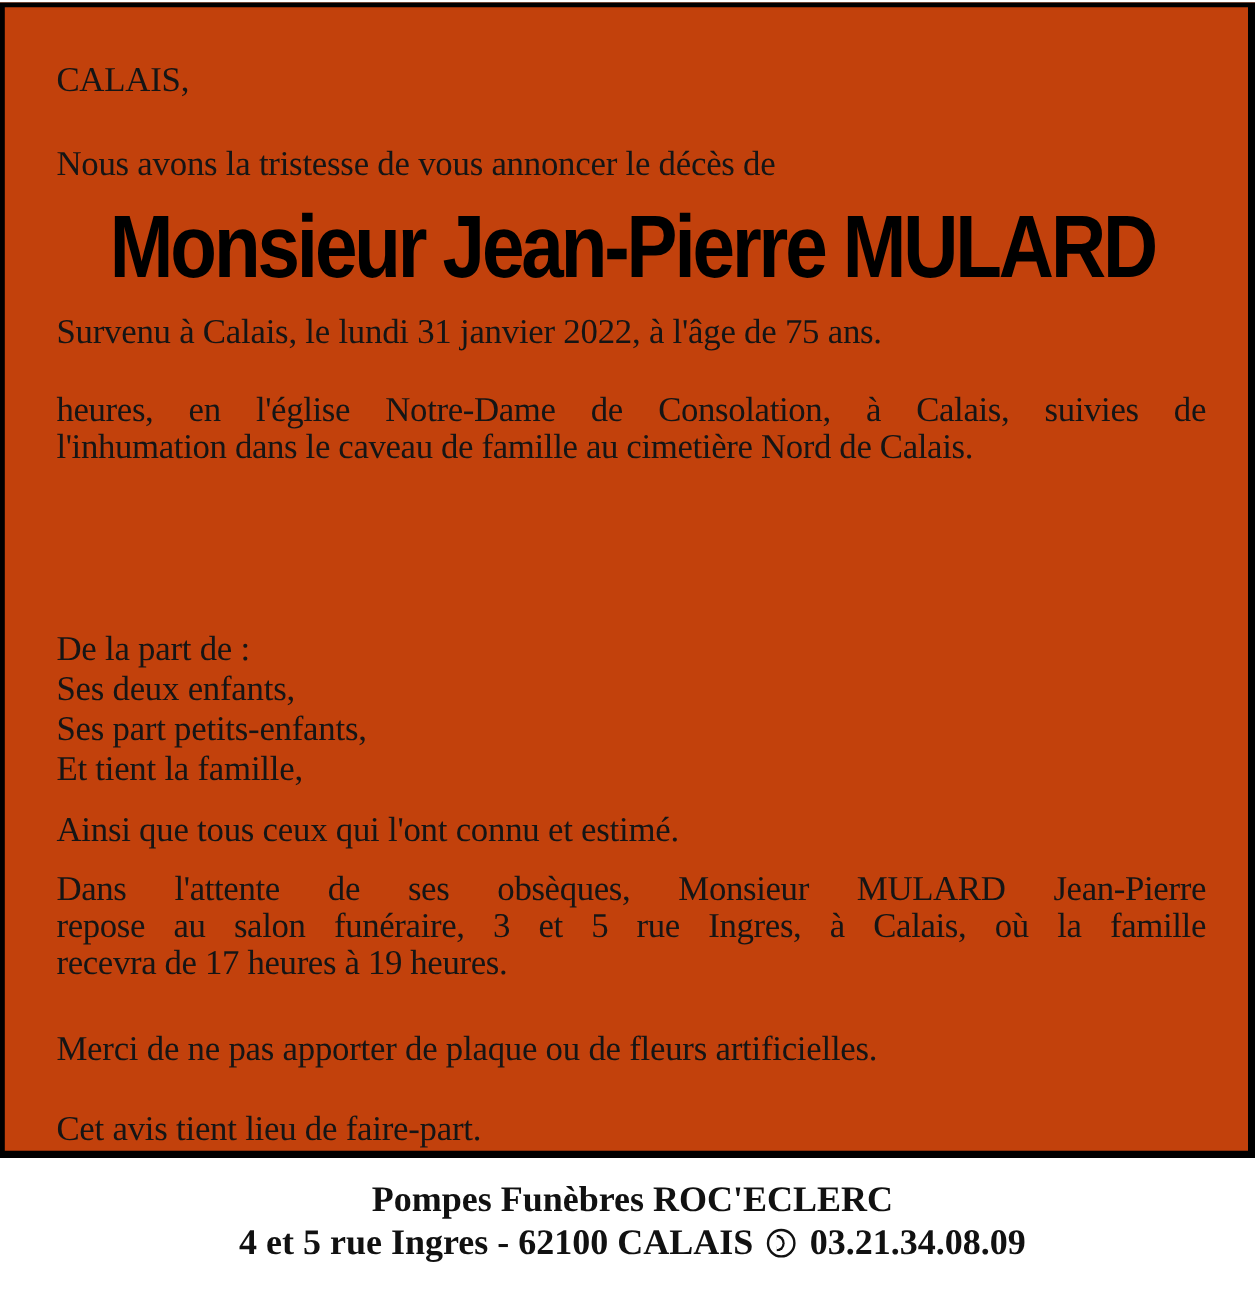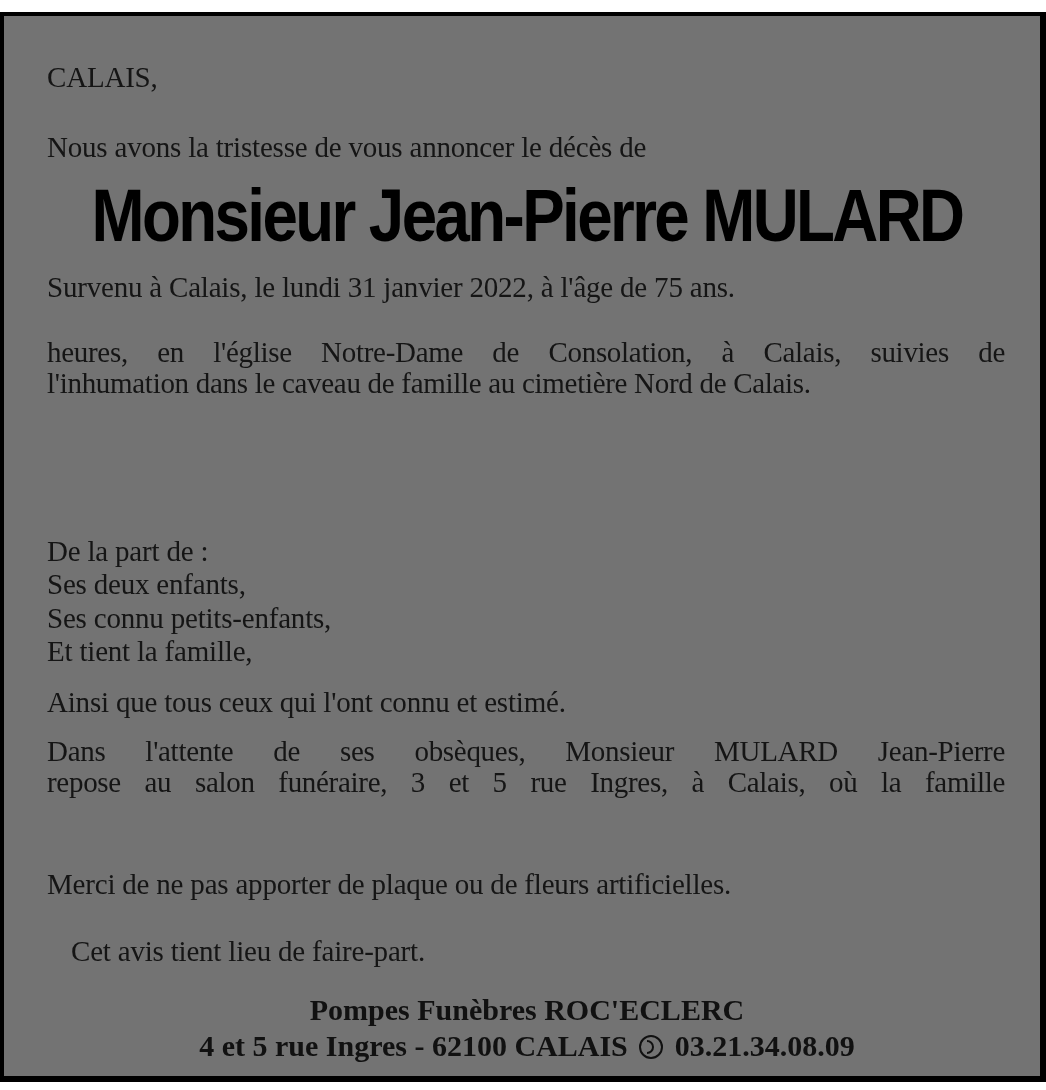--- a/index.html
+++ b/index.html
@@ -9,29 +9,29 @@
     }
     body {
       width: 1046px;
       height: 1090px;
       position: relative;
       overflow: hidden;
     }
     .notice {
       position: absolute;
       left: 0;
-      top: 12px;
+      top: 2px;
       width: 1046px;
-      height: 1070px;
+      height: 963px;
       box-sizing: border-box;
       border-top: 4px solid #000;
       border-left: 4px solid #000;
       border-right: 6px solid #000;
       border-bottom: 6px solid #000;
-      background: #737373;
+      background: #c2410c;
       color: #111;
       font-family: "Liberation Serif", "DejaVu Serif", serif;
     }
     .line {
       position: absolute;
       left: 43px;
       font-size: 29px;
       line-height: 31px;
       white-space: nowrap;
       color: #151515;
@@ -119,32 +119,33 @@
   <div class="line" style="top:256px;">Survenu à Calais, le lundi 31 janvier 2022, à l'âge de 75 ans.</div>
 
   <div class="justify-block" style="top:321px;">
     <span class="jl">heures, en l'église Notre-Dame de Consolation, à Calais, suivies de</span>
     <span class="jl last">l'inhumation dans le caveau de famille au cimetière Nord de Calais.</span>
   </div>
 
 
   <div class="line" style="top:520px;">De la part de :</div>
   <div class="line" style="top:553px;">Ses deux enfants,</div>
-  <div class="line" style="top:587px;">Ses connu petits-enfants,</div>
+  <div class="line" style="top:587px;">Ses part petits-enfants,</div>
   <div class="line" style="top:620px;">Et tient la famille,</div>
   <div class="line" style="top:654px;margin-top:17px;">Ainsi que tous ceux qui l'ont connu et estimé.</div>
 
   <div class="justify-block" style="top:720px;">
     <span class="jl">Dans l'attente de ses obsèques, Monsieur MULARD Jean-Pierre</span>
     <span class="jl">repose au salon funéraire, 3 et 5 rue Ingres, à Calais, où la famille</span>
+    <span class="jl last">recevra de 17 heures à 19 heures.</span>
   </div>
 
   <div class="line" style="top:853px;">Merci de ne pas apporter de plaque ou de fleurs artificielles.</div>
 
-  <div class="line" style="top:920px;margin-left:24px;">Cet avis tient lieu de faire-part.</div>
+  <div class="line" style="top:920px;">Cet avis tient lieu de faire-part.</div>
 
   <div class="footer" style="top:977px;">Pompes Funèbres ROC'ECLERC</div>
   <div class="footer" style="top:1013px;">
     <span>4 et 5 rue Ingres - 62100 CALAIS</span>
     <span class="phone-icon"></span>
     <span>03.21.34.08.09</span>
   </div>
 
 </div>
 

